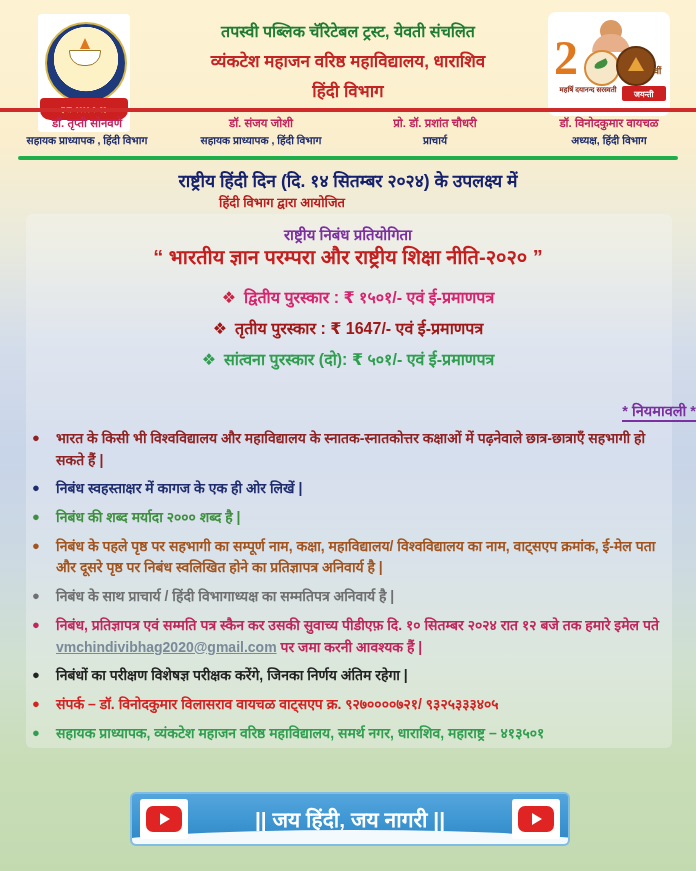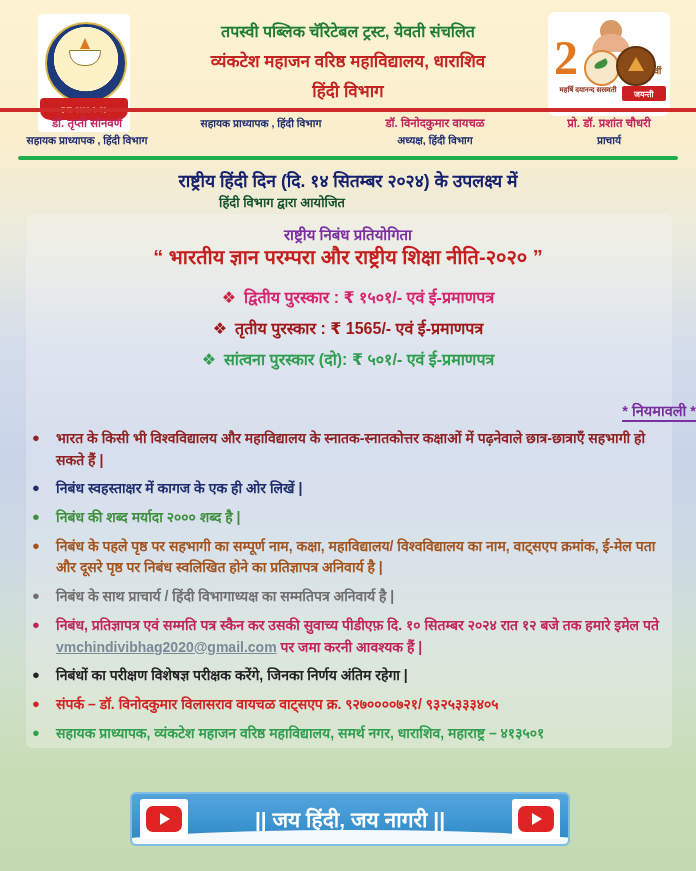--- a/index.html
+++ b/index.html
@@ -38,21 +38,21 @@
   
   .red-line{left:0;top:108px;width:696px;height:4px;background:#cf2b2b;}
   .green-line{left:18px;top:156px;width:660px;height:4px;background:#1fae4b;border-radius:2px;}
   
   .faculty{left:0;top:113px;width:696px;display:flex;}
   .fac-col{flex:1;text-align:center;padding:0 4px;}
   .fac-name{color:#c2255c;font-size:11.5px;font-weight:bold;margin-top:2px;}
   .fac-title{color:#1f2d6e;font-size:10.5px;font-weight:bold;margin-top:3px;}
   
   .occasion{left:0;top:168px;width:696px;text-align:center;color:#15216e;font-size:17.5px;font-weight:bold;}
-  .organizer{left:0;top:193px;width:564px;text-align:center;color:#14532d;font-size:13px;font-weight:bold;}
+  .organizer{left:0;top:193px;width:564px;text-align:center;color:#b91c1c;font-size:13px;font-weight:bold;}
   
   .panel{left:26px;top:214px;width:646px;height:534px;background:rgba(248,248,252,0.30);border-radius:6px;}
   .competition{left:0;top:224px;width:696px;text-align:center;color:#7b2fa0;font-size:15px;font-weight:bold;}
   .topic{left:0;top:243px;width:696px;text-align:center;color:#c41e1e;font-size:20px;font-weight:bold;}
   
   .prizes{left:0;top:286px;width:696px;text-align:center;}
   .prize{font-size:16px;font-weight:bold;margin-bottom:9px;}
   .pb{display:inline-block;margin-right:8px;}
   .p0{color:#1b3a8c;} .p0 .pb{color:#7b2d8e;}
   .p1{color:#d6246e;margin-left:20px;} .p1 .pb{color:#cc2244;}
@@ -111,45 +111,46 @@
 </div>
 
 <div class="abs red-line"></div>
 
 <div class="abs faculty">
   <div class="fac-col">
     <div class="fac-name">डॉ. तृप्ती  सोनवणे</div>
     <div class="fac-title">सहायक प्राध्यापक , हिंदी विभाग</div>
   </div>
   <div class="fac-col">
+    <div class="fac-name">डॉ. संजय जोशी</div>
     <div class="fac-title">सहायक प्राध्यापक , हिंदी विभाग</div>
+  </div>
+  <div class="fac-col">
+    <div class="fac-name">प्रो. डॉ. प्रशांत  चौधरी</div>
+    <div class="fac-title">प्राचार्य</div>
   </div>
   <div class="fac-col">
     <div class="fac-name">डॉ. विनोदकुमार  वायचळ</div>
     <div class="fac-title">अध्यक्ष, हिंदी विभाग</div>
-  </div>
-  <div class="fac-col">
-    <div class="fac-name">प्रो. डॉ. प्रशांत  चौधरी</div>
-    <div class="fac-title">प्राचार्य</div>
   </div>
 </div>
 
 <div class="abs green-line"></div>
 
 <div class="abs occasion">राष्ट्रीय  हिंदी दिन (दि. १४  सितम्बर २०२४) के उपलक्ष्य में</div>
 <div class="abs organizer">हिंदी विभाग द्वारा आयोजित</div>
 <div class="abs competition">राष्ट्रीय निबंध प्रतियोगिता</div>
 <div class="abs topic">“ भारतीय ज्ञान परम्परा और राष्ट्रीय शिक्षा नीति-२०२०  ”</div>
 
 <div class="abs prizes">
   <div class="prize p1">
     <span class="pb">❖</span><span>द्वितीय पुरस्कार : ₹  १५०१/- एवं ई-प्रमाणपत्र</span>
   </div>
   <div class="prize p2">
-    <span class="pb">❖</span><span>तृतीय पुरस्कार : ₹  1565/- एवं ई-प्रमाणपत्र</span>
+    <span class="pb">❖</span><span>तृतीय पुरस्कार : ₹  1647/- एवं ई-प्रमाणपत्र</span>
   </div>
   <div class="prize p3">
     <span class="pb">❖</span><span>सांत्वना पुरस्कार (दो): ₹ ५०१/- एवं ई-प्रमाणपत्र</span>
   </div>
 </div>
 
 <div class="abs rules-head">
   <span>* नियमावली *</span>
 </div>
 

